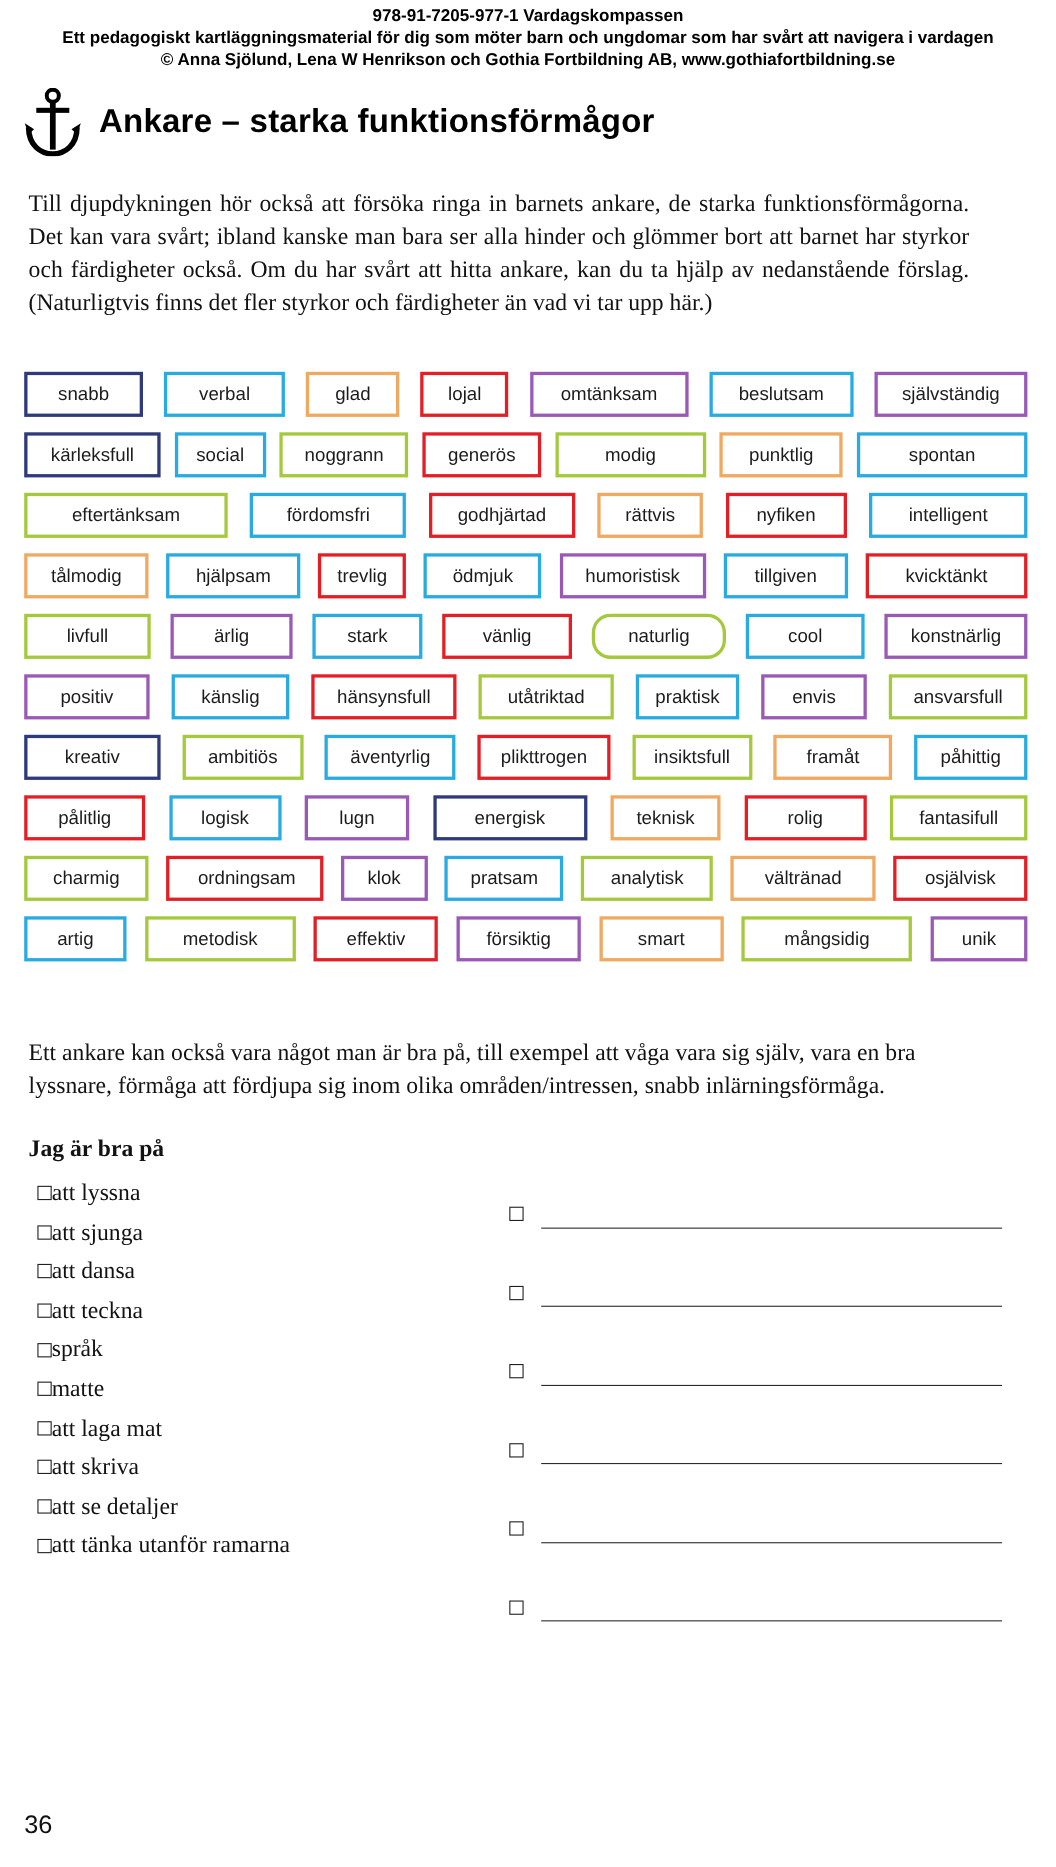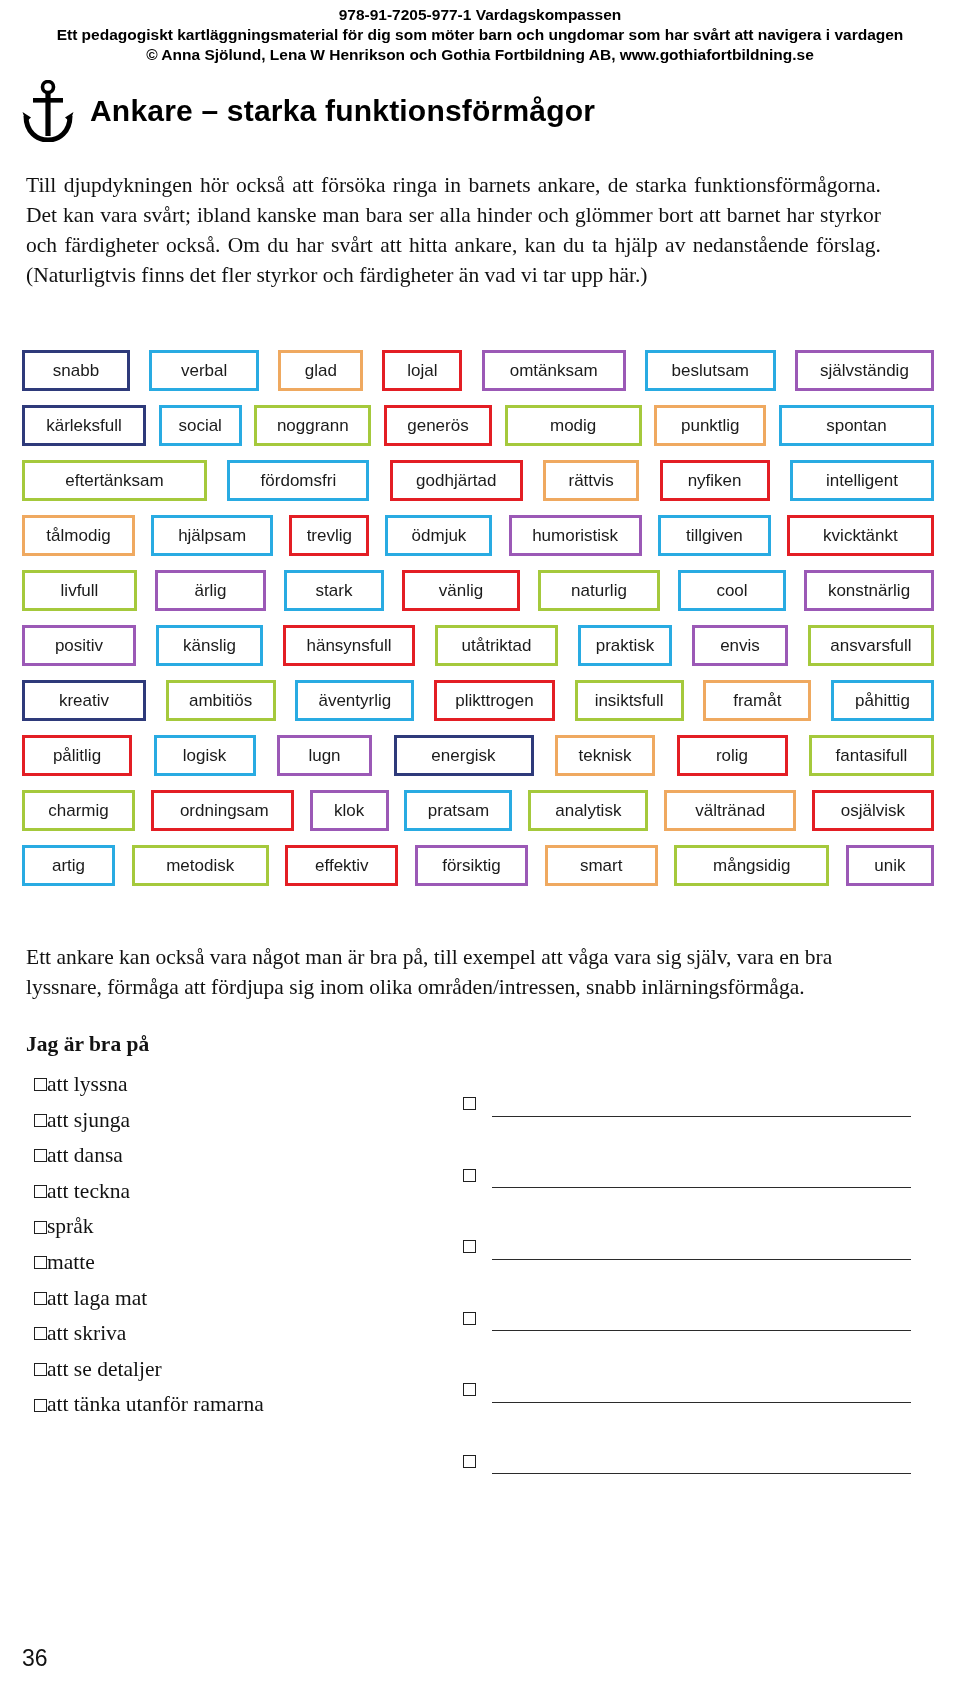--- a/index.html
+++ b/index.html
@@ -69,21 +69,20 @@
     text-align: justify;
     color: #121212;
   }
 
   
   .word-grid {
     position: absolute;
     top: 338px;
     left: 22px;
     width: 912px;
-    margin-top: 12px;
   }
   .word-row {
     display: flex;
     justify-content: space-between;
     align-items: stretch;
     margin-bottom: 14px;
     height: 41px;
   }
   .word-box {
     border: 3px solid #999;
@@ -235,21 +234,21 @@
       <div class="word-box" style="border-color: rgb(41, 171, 226); width: 107px;">ödmjuk</div>
       <div class="word-box" style="border-color: rgb(155, 89, 182); width: 133px;">humoristisk</div>
       <div class="word-box" style="border-color: rgb(41, 171, 226); width: 113px;">tillgiven</div>
       <div class="word-box" style="border-color: rgb(227, 30, 36); width: 147px;">kvicktänkt</div>
     </div>
     <div class="word-row">
       <div class="word-box" style="border-color: rgb(165, 201, 60); width: 115px;">livfull</div>
       <div class="word-box" style="border-color: rgb(155, 89, 182); width: 111px;">ärlig</div>
       <div class="word-box" style="border-color: rgb(41, 171, 226); width: 100px;">stark</div>
       <div class="word-box" style="border-color: rgb(227, 30, 36); width: 118px;">vänlig</div>
-      <div class="word-box" style="border-color: rgb(165, 201, 60); width: 122px;">naturlig</div>
+      <div class="word-box" style="border-color: rgb(165, 201, 60); width: 122px; border-radius: 17px;">naturlig</div>
       <div class="word-box" style="border-color: rgb(41, 171, 226); width: 108px;">cool</div>
       <div class="word-box" style="border-color: rgb(155, 89, 182); width: 130px;">konstnärlig</div>
     </div>
     <div class="word-row">
       <div class="word-box" style="border-color: rgb(155, 89, 182); width: 114px;">positiv</div>
       <div class="word-box" style="border-color: rgb(41, 171, 226); width: 107px;">känslig</div>
       <div class="word-box" style="border-color: rgb(227, 30, 36); width: 132px;">hänsynsfull</div>
       <div class="word-box" style="border-color: rgb(165, 201, 60); width: 123px;">utåtriktad</div>
       <div class="word-box" style="border-color: rgb(41, 171, 226); width: 94px;">praktisk</div>
       <div class="word-box" style="border-color: rgb(155, 89, 182); width: 96px;">envis</div>

